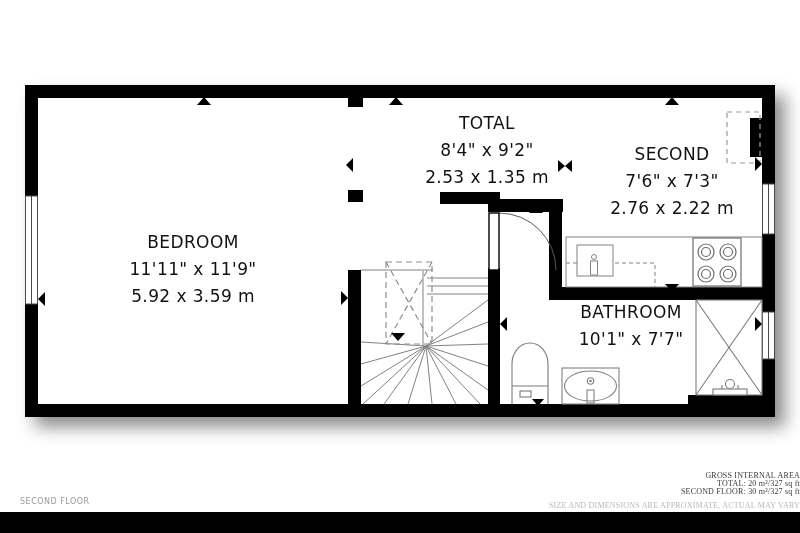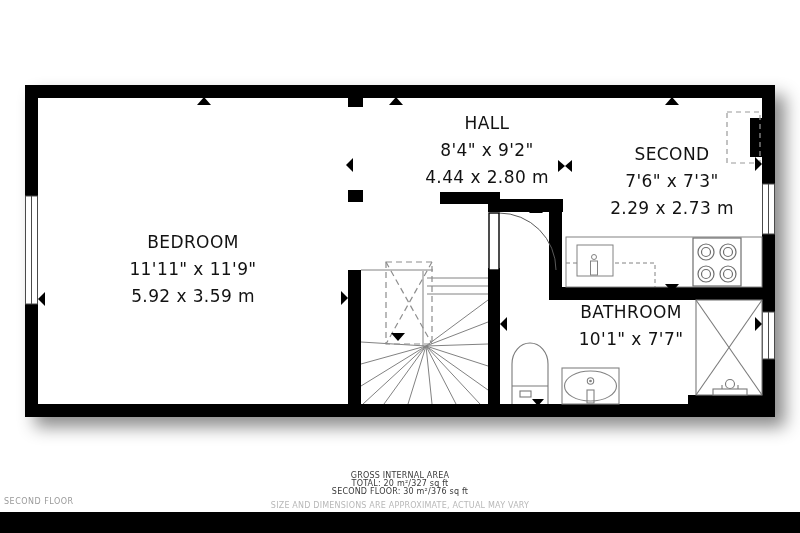--- a/index.html
+++ b/index.html
@@ -4,24 +4,24 @@
 <style>
   html,body{margin:0;padding:0;background:#fff;}
   .stage{position:relative;width:800px;height:533px;background:#fff;overflow:hidden;
          font-family:"DejaVu Sans",sans-serif;}
   .plan-shadow{position:absolute;left:25px;top:85px;width:750px;height:332px;
                box-shadow:10px 10px 16px rgba(0,0,0,0.45);}
   .plan-svg{position:absolute;left:0;top:0;}
   .lbl{position:absolute;text-align:center;color:#121212;font-size:17px;line-height:27px;
        letter-spacing:0.4px;white-space:nowrap;}
   .lbl .rname{font-size:17px;}
-  .footer-text{position:absolute;left:0;top:472px;width:800px;text-align:center;
-               color:#3a3a3a;font-size:8px;line-height:8px;letter-spacing:0.2px;}
+  .footer-text{position:absolute;left:0;top:472px;width:800px;text-align:right;
+               color:#3a3a3a;font-size:8px;line-height:8px;letter-spacing:0.2px;font-family:Liberation Serif, serif;}
   .footer-text .disclaimer{color:#b8b8b8;margin-top:6px;}
-  .floor-label{position:absolute;left:4px;top:497px;color:#9a9a9a;font-size:8px;
+  .floor-label{position:absolute;left:20px;top:497px;color:#9a9a9a;font-size:8px;
                letter-spacing:0.5px;}
   .footer-bar{position:absolute;left:0;top:512px;width:800px;height:21px;background:#000;}
 </style>
 </head>
 <body>
 
 <div class="stage">
   <div class="plan-shadow"></div>
 
   <svg class="plan-svg" width="800" height="533" viewBox="0 0 800 533">
@@ -155,35 +155,35 @@
       <polygon points="538,406 532,399 544,399"></polygon>
     </g>
   </svg>
 
   <div class="lbl" style="left:58px;top:229px;width:270px;">
     <div class="rname">BEDROOM</div>
     <div>11'11" x 11'9"</div>
     <div>5.92 x 3.59 m</div>
   </div>
   <div class="lbl" style="left:352px;top:110px;width:270px;">
-    <div class="rname">HALL</div>
+    <div class="rname">TOTAL</div>
     <div>8'4" x 9'2"</div>
-    <div>4.44 x 2.80 m</div>
+    <div>2.53 x 1.35 m</div>
   </div>
   <div class="lbl" style="left:552px;top:141px;width:240px;">
     <div class="rname">SECOND</div>
     <div>7'6" x 7'3"</div>
-    <div>2.29 x 2.73 m</div>
+    <div>2.76 x 2.22 m</div>
   </div>
   <div class="lbl" style="left:501px;top:299px;width:260px;">
     <div class="rname">BATHROOM</div>
     <div>10'1" x 7'7"</div>
   </div>
 
   <div class="footer-text">
     <div>GROSS INTERNAL AREA</div>
     <div>TOTAL: 20 m²/327 sq ft</div>
-    <div>SECOND FLOOR: 30 m²/376 sq ft</div>
+    <div>SECOND FLOOR: 30 m²/327 sq ft</div>
     <div class="disclaimer">SIZE AND DIMENSIONS ARE APPROXIMATE, ACTUAL MAY VARY</div>
   </div>
   <div class="floor-label">SECOND FLOOR</div>
   <div class="footer-bar"></div>
 </div>
 
 </body></html>

